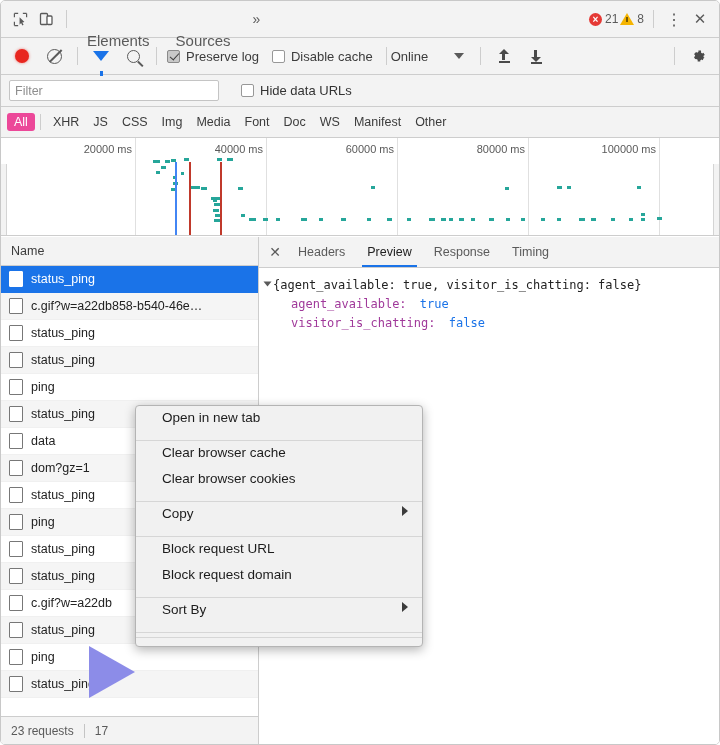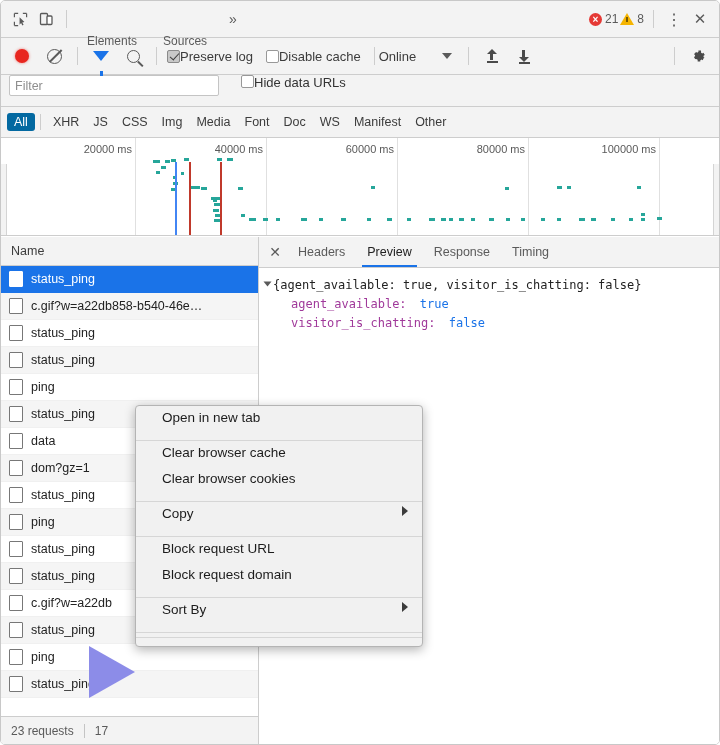--- a/index.html
+++ b/index.html
@@ -19,21 +19,21 @@
   .tabstrip {
     height:37px; background:#f3f3f3; border-bottom:1px solid #cdcdcd;
     display:flex; align-items:center; padding:0 6px; position:relative;
   }
   .icon-btn {
     width:26px; height:26px; display:flex; align-items:center; justify-content:center;
     cursor:default;
   }
   .vsep { width:1px; height:18px; background:#cdcdcd; margin:0 7px; }
   .tab {
-    padding:0 13px; height:36px; line-height:36px; font-size:12px; color:#5a5a5a;
+    padding:0 13px; height:36px; line-height:36px; font-size:15px; color:#5a5a5a;
     position:relative; white-space:nowrap;margin-top:44px;
   }
   .tab.active { color:#222; }
   .tab.active::after {
     content:""; position:absolute; left:8px; right:8px; bottom:0; height:2px; background:#1a73e8;
   }
   .chev { padding:0 9px; font-size:14px; color:#5a5a5a; }
   .spacer { flex:1; }
   .counter { display:flex; align-items:center; gap:3px; font-size:12px; color:#5a5a5a; margin-right:2px;}
   .err-dot {
@@ -59,48 +59,48 @@
   .magnifier::after{content:"";position:absolute;right:-5px;bottom:-3px;width:7px;height:1.6px;background:#5a5a5a;transform:rotate(45deg);}
   .cbox {
     width:13px;height:13px;border:1px solid #989898;border-radius:2px;background:#fff;
     display:inline-block; vertical-align:-2px; position:relative;
   }
   .cbox.checked { background:#c8c8c8; border-color:#8a8a8a; }
   .cbox.checked::after{
     content:""; position:absolute; left:3.5px; top:0.5px; width:4px;height:8px;
     border:solid #3c3c3c; border-width:0 1.8px 1.8px 0; transform:rotate(42deg);
   }
-  .chk-label { margin-right:13px; white-space:nowrap; }
+  .chk-label { margin-left:6px; margin-right:13px; white-space:nowrap; }
   .sel-online { display:flex; align-items:center; gap:26px; padding:0 2px; }
   .caret-dn { width:0;height:0;border-left:5px solid transparent;border-right:5px solid transparent;border-top:6px solid #5a5a5a;}
   .arrow-up, .arrow-dn { width:14px; height:15px; position:relative; }
   .arrow-up::before{content:"";position:absolute;left:5px;top:3px;width:3px;height:8px;background:#4a4a4a;}
   .arrow-up::after{content:"";position:absolute;left:1.5px;top:0px;width:0;height:0;border-left:5px solid transparent;border-right:5px solid transparent;border-bottom:5px solid #4a4a4a;}
   .arrow-dn::before{content:"";position:absolute;left:5px;top:1px;width:3px;height:8px;background:#4a4a4a;}
   .arrow-dn::after{content:"";position:absolute;left:1.5px;top:8px;width:0;height:0;border-left:5px solid transparent;border-right:5px solid transparent;border-top:5px solid #4a4a4a;}
   .bar-under { position:absolute; width:11px;height:2px;background:#4a4a4a; }
 
   
   .filterrow {
     height:32px; background:#f3f3f3; border-bottom:1px solid #cdcdcd;
-    display:flex; align-items:flex-start; padding:0 8px;
+    display:flex; align-items:center; padding:0 8px;
   }
   .filter-input {
     width:210px; height:21px; background:#fff; border:1px solid #c4c4c4; border-radius:2px;
     font-family:"Liberation Sans", sans-serif; font-size:12.5px; color:#222; padding:0 5px; outline:none;
   }
   .filter-input::placeholder{ color:#8e8e8e; }
 
   
   .typerow {
     height:31px; background:#f3f3f3; border-bottom:1px solid #cdcdcd;
     display:flex; align-items:center; padding:0 6px; gap:0px; font-size:12.5px; color:#3c3c3c;
   }
   .type-item { padding:2px 7px; border-radius:3px; white-space:nowrap; }
-  .type-item.active { background:#0369a1; color:#fff; }
+  .type-item.active { background:#ec4899; color:#fff; }
   .type-div { width:1px;height:16px;background:#cdcdcd;margin:0 5px; }
 
   
   .overview { height:98px; background:#fff; border-bottom:1px solid #cdcdcd; position:relative; overflow:hidden;}
   .ov-tick { position:absolute; top:0; height:98px; border-left:1px solid #e0e0e0; }
   .ov-tick span { position:absolute; right:4px; top:5px; font-size:11px; color:#5a5a5a; white-space:nowrap; }
   .ov-dot { position:absolute; background:#26a69a; height:3px; }
   .ov-line-blue { position:absolute; top:24px; bottom:0; width:1.5px; background:#4285f4; }
   .ov-line-red { position:absolute; top:24px; bottom:0; width:1.5px; background:#c0392b; }
   .ov-grip { position:absolute; left:0; top:26px; bottom:0; width:6px; background:#f3f3f3; border-right:1px solid #d4d4d4;}

